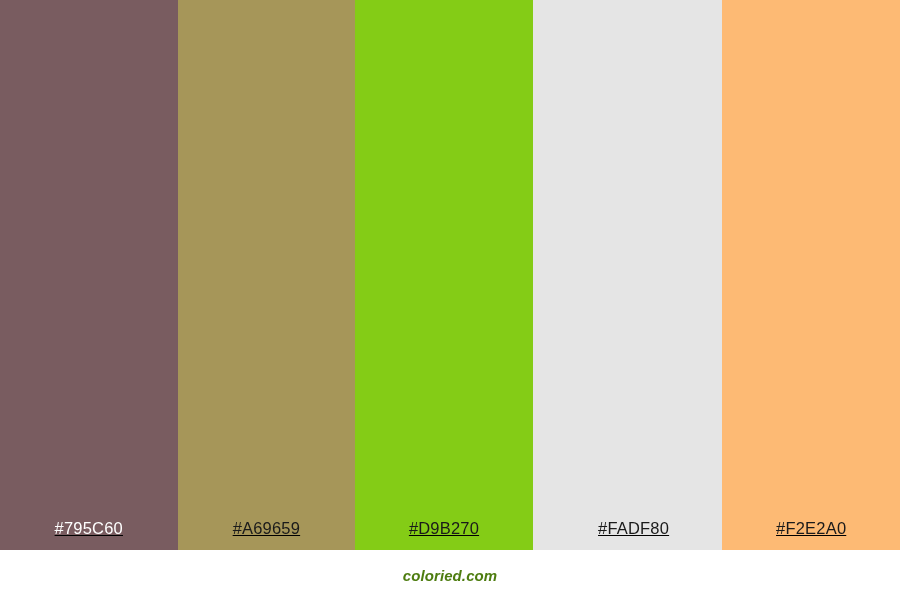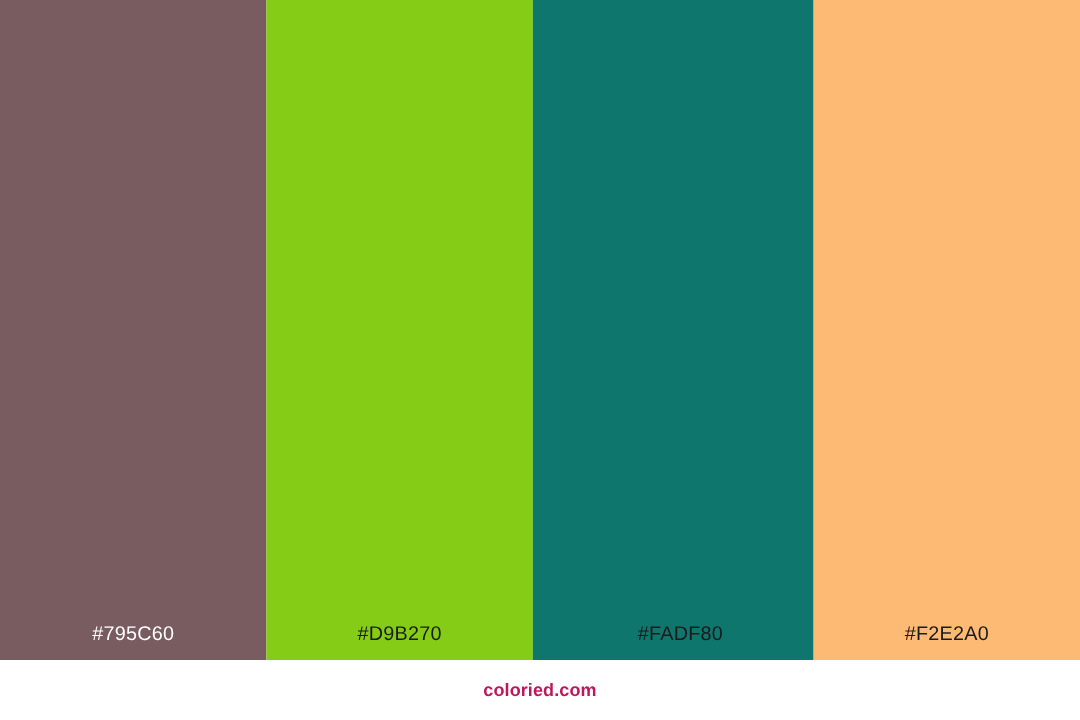--- a/index.html
+++ b/index.html
@@ -27,20 +27,21 @@
     height: 550px;
   }
   .swatch {
     flex: 1 1 180px;
     width: 180px;
     height: 550px;
     position: relative;
     display: flex;
     align-items: flex-end;
     justify-content: center;
+    text-decoration: underline;
   }
   .swatch-label {
     font-size: 16.5px;
     font-weight: 400;
     letter-spacing: 0.2px;
     line-height: 1;
     margin-bottom: 14px;
     white-space: nowrap;
     user-select: none;
   }
@@ -48,42 +49,46 @@
     width: 900px;
     height: 50px;
     background: #ffffff;
     display: flex;
     align-items: center;
     justify-content: center;
   }
   #footer-credit {
     font-size: 15px;
     font-weight: 700;
-    color: #be185d;
+    color: #4d7c0f;
     letter-spacing: 0.1px;
     line-height: 1;
+    font-style: italic;
   }
 </style>
 </head>
 <body>
 
 <div id="palette-page">
 
   <div id="swatch-strip">
 
     <div class="swatch" style="background-color: rgb(121, 92, 96);">
       <span class="swatch-label" style="color: rgb(255, 255, 255);">#795C60</span>
     </div>
 
+    <div class="swatch" style="background-color: rgb(166, 150, 89);">
+      <span class="swatch-label" style="color: rgb(26, 26, 26);">#A69659</span>
+    </div>
 
     <div class="swatch" style="background-color: #84cc16;">
       <span class="swatch-label" style="color: rgb(26, 26, 26);">#D9B270</span>
     </div>
 
-    <div class="swatch" style="background-color: #0f766e; padding-left: 12px;">
+    <div class="swatch" style="background-color: #e5e5e5; padding-left: 12px;">
       <span class="swatch-label" style="color: rgb(26, 26, 26);">#FADF80</span>
     </div>
 
     <div class="swatch" style="background-color: #fdba74;">
       <span class="swatch-label" style="color: rgb(26, 26, 26);">#F2E2A0</span>
     </div>
 
   </div>
 
   <div id="footer-bar">

